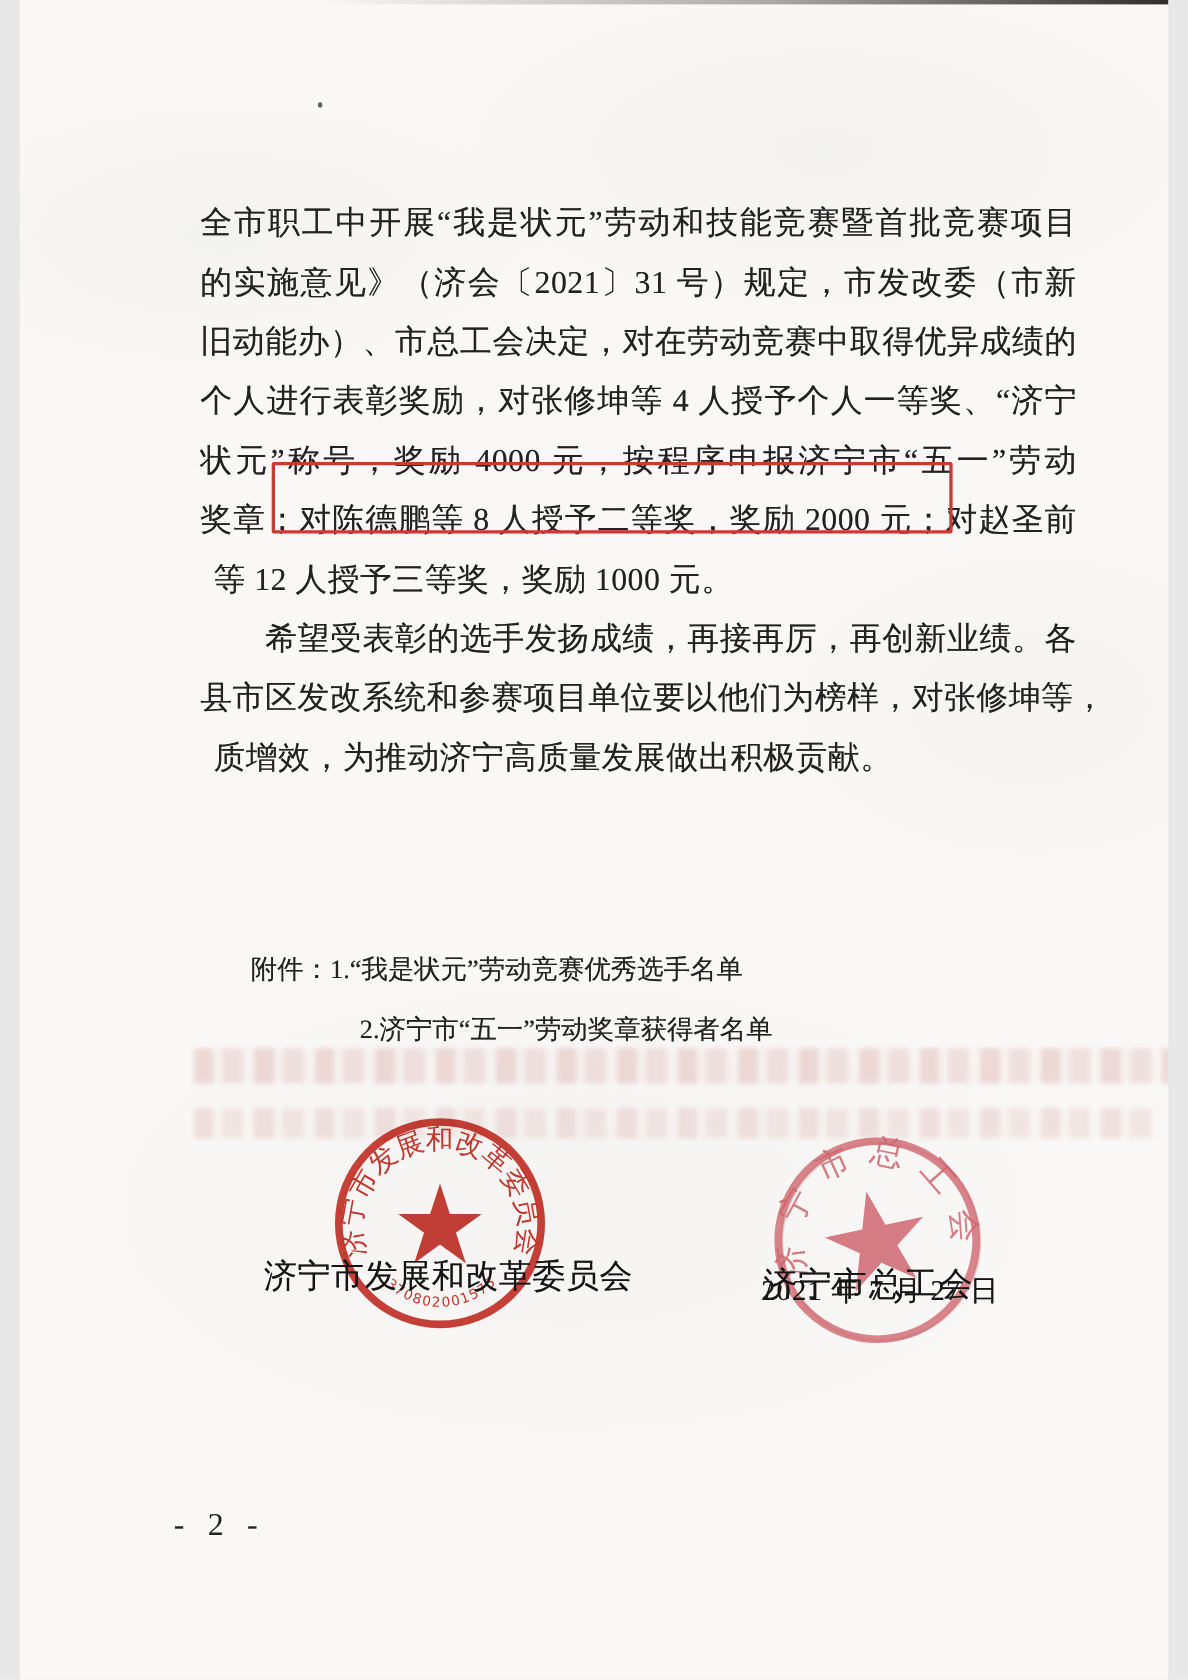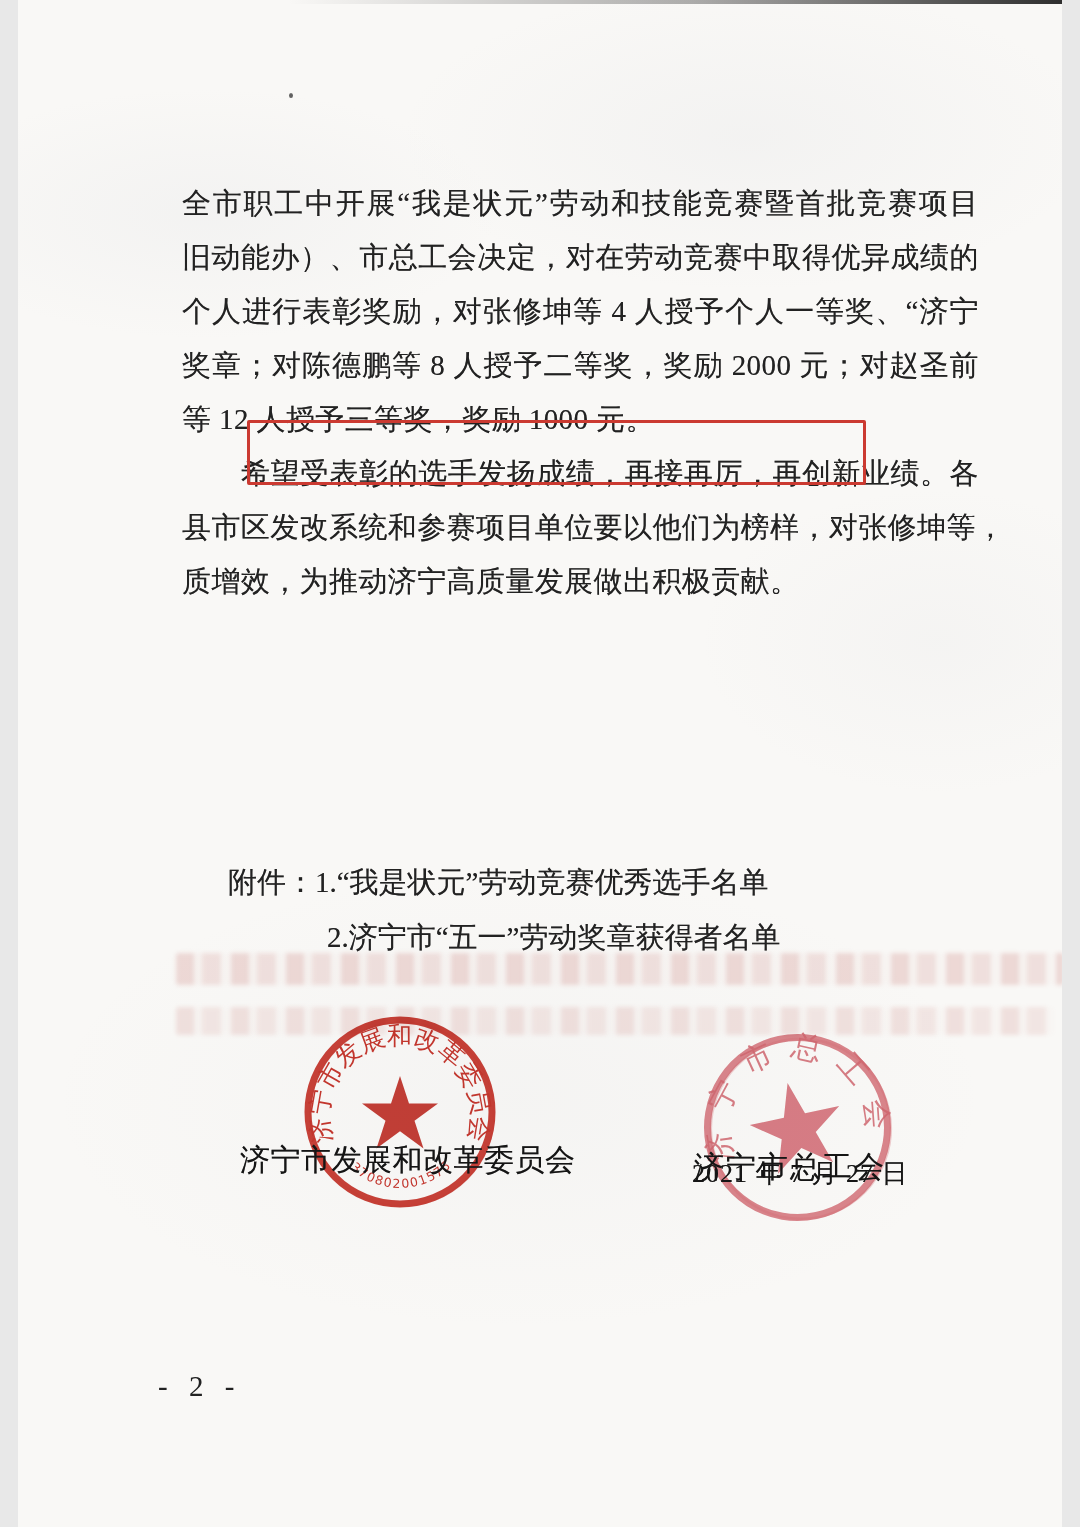--- a/index.html
+++ b/index.html
@@ -22,26 +22,26 @@
     background:linear-gradient(90deg, rgba(30,30,30,0) 0%, rgba(30,30,30,.35) 50%, rgba(16,16,16,.92) 100%);}
   .edge-right{position:absolute;top:3px;left:1057px;width:2px;height:1520px;
     background:linear-gradient(180deg,#2d2d2d 0%, #9a9a9a 6%, rgba(150,150,150,.55) 40%, rgba(160,160,160,.45) 100%);}
   .speck{position:absolute;left:271px;top:93px;width:4px;height:5px;border-radius:50%;
     background:#474747;opacity:.85;}
   
   .doc-body{position:absolute;left:164px;top:176px;width:797px;font-size:29px;
     line-height:54px;letter-spacing:.4px;color:#222;
     text-shadow:0 0 .5px rgba(45,45,45,.55);}
   .line{text-align:justify;text-align-last:justify;white-space:nowrap;}
-  .line.no-fill{text-align:right;text-align-last:left;}
+  .line.no-fill{text-align:right;text-align-last:left;margin-left:12px;}
   
   .highlight-box{position:absolute;left:229px;top:420px;width:613px;height:59px;
     border:3px solid #cb3a31;border-radius:2px;z-index:5;}
   
-  .attachments{position:absolute;left:210px;top:855px;font-size:29px;line-height:55px;
+  .attachments{position:absolute;left:210px;top:855px;font-size:24px;line-height:55px;
     color:#222;text-shadow:0 0 .5px rgba(45,45,45,.55);white-space:nowrap;}
   .att-item2{margin-left:99px;}
   
   .ghost{position:absolute;filter:blur(2.3px);border-radius:3px;z-index:1;
     background:repeating-linear-gradient(90deg,
       rgba(199,122,116,.50) 0 18px, rgba(199,122,116,.10) 18px 26px,
       rgba(199,122,116,.38) 26px 45px, rgba(199,122,116,.06) 45px 55px);}
   #ghost1{left:158px;top:953px;width:888px;height:32px;opacity:.5;}
   #ghost2{left:158px;top:1007px;width:878px;height:28px;opacity:.38;}
   
@@ -64,22 +64,24 @@
 
   <div class="edge-top"></div>
   <div class="edge-right"></div>
   <div class="speck"></div>
 
   <div class="ghost" id="ghost1"></div>
   <div class="ghost" id="ghost2"></div>
 
   <div class="doc-body">
     <div class="line">全市职工中开展“我是状元”劳动和技能竞赛暨首批竞赛项目</div>
+    <div class="line">的实施意见》（济会〔2021〕31 号）规定，市发改委（市新</div>
     <div class="line">旧动能办）、市总工会决定，对在劳动竞赛中取得优异成绩的</div>
     <div class="line">个人进行表彰奖励，对张修坤等 4 人授予个人一等奖、“济宁</div>
+    <div class="line">状元”称号，奖励 4000 元，按程序申报济宁市“五一”劳动</div>
     <div class="line">奖章；对陈德鹏等 8 人授予二等奖，奖励 2000 元；对赵圣前</div>
     <div class="line no-fill">等 12 人授予三等奖，奖励 1000 元。</div>
     <div class="line">　　希望受表彰的选手发扬成绩，再接再厉，再创新业绩。各</div>
     <div class="line">县市区发改系统和参赛项目单位要以他们为榜样，对张修坤等，</div>
     <div class="line no-fill">质增效，为推动济宁高质量发展做出积极贡献。</div>
   </div>
 
   <div class="highlight-box"></div>
 
   <div class="attachments">

